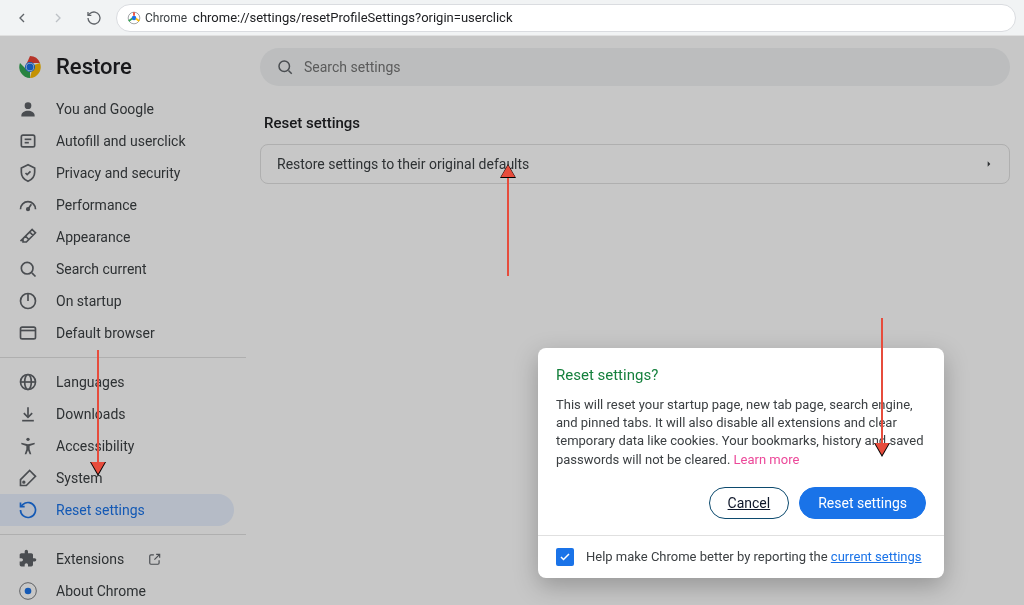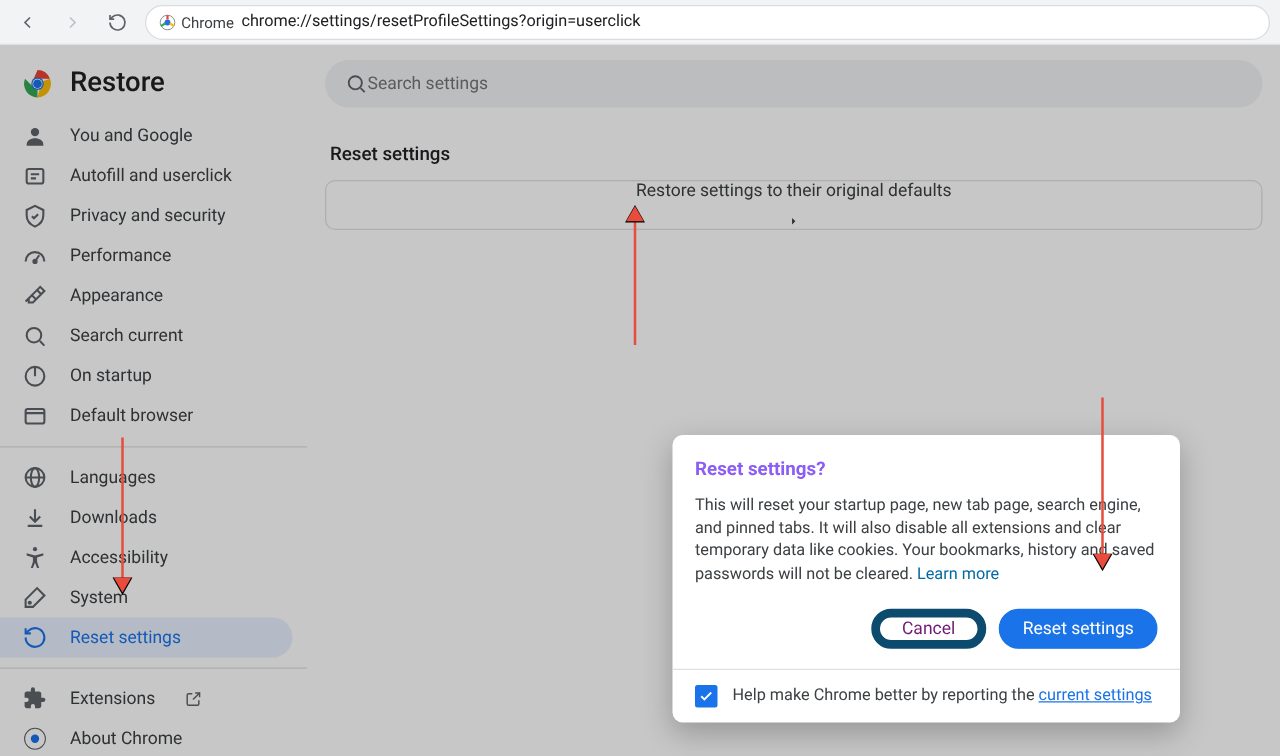--- a/index.html
+++ b/index.html
@@ -17,35 +17,35 @@
 .header-row { display: flex; align-items: center; gap: 14px; padding: 6px 18px 14px 18px; }
 .header-title { font-size: 22px; font-weight: 500; color: #202124; }
 .nav-item { display: flex; align-items: center; gap: 18px; height: 32px; padding: 0 18px; font-size: 14px; color: #3c4043; cursor: pointer; border-radius: 0 16px 16px 0; margin-right: 12px; }
 .nav-item.active { background: #e8f0fe; color: #1a73e8; }
 .nav-item.active .nav-icon { color: #1a73e8; }
 .nav-icon { width: 20px; height: 20px; display: flex; align-items: center; justify-content: center; color: #5f6368; flex-shrink: 0; }
 .nav-divider { height: 1px; background: #e0e0e0; margin: 8px 0; }
 .ext-icon { margin-left: 6px; color: #5f6368; }
 
 .main { flex: 1; background: #fff; padding: 12px 14px; }
-.search-wrap { background: #f1f3f4; border-radius: 22px; height: 38px; display: flex; align-items: center; padding: 0 16px; gap: 0; color: #5f6368; }
+.search-wrap { background: #f1f3f4; border-radius: 22px; height: 38px; display: flex; align-items: center; padding: 0 16px; gap: 10px; color: #5f6368; }
 .search-wrap input { border: none; background: transparent; outline: none; font-size: 14px; flex: 1; color: #202124; }
 .section-title { font-size: 15px; color: #202124; margin: 28px 4px 12px 4px; font-weight: 500; }
-.settings-row { border: 1px solid #e0e0e0; border-radius: 8px; height: 40px; display: flex; align-items: center; justify-content: space-between; padding: 0 16px; font-size: 14px; color: #3c4043; cursor: pointer; flex-direction: column; }
+.settings-row { border: 1px solid #e0e0e0; border-radius: 8px; height: 40px; display: flex; align-items: center; justify-content: space-between; padding: 0 16px; font-size: 14px; color: #3c4043; cursor: pointer; }
 
 .overlay { position: absolute; inset: 36px 0 0 0; background: rgba(0,0,0,0.22); z-index: 5; }
 
 .dialog { position: absolute; left: 538px; top: 348px; width: 406px; background: #fff; border-radius: 8px; box-shadow: 0 8px 24px rgba(0,0,0,0.25); z-index: 10; }
 .dialog-top { padding: 18px 18px 16px 18px; }
-.dialog-title { font-size: 15px; color: #8b5cf6; font-weight: 700; margin-bottom: 12px; }
+.dialog-title { font-size: 15px; color: #15803d; font-weight: 400; margin-bottom: 12px; }
 .dialog-body { font-size: 13px; color: #3c4043; line-height: 1.4; }
-.dialog-body a { color: #0369a1; text-decoration: none; }
+.dialog-body a { color: #ec4899; text-decoration: none; }
 .dialog-actions { display: flex; justify-content: flex-end; gap: 10px; margin-top: 18px; }
 .btn { height: 32px; padding: 0 18px; border-radius: 16px; font-size: 14px; cursor: pointer; display: flex; align-items: center; }
-.btn-outline { background: #fff; border: 7px solid #0c4a6e; color: #701a75; }
+.btn-outline { background: #fff; border: 1px solid #0c4a6e; color: #0f172a; text-decoration: underline; }
 .btn-primary { background: #1a73e8; border: 1px solid #1a73e8; color: #fff; }
 .dialog-footer { border-top: 1px solid #e0e0e0; padding: 12px 18px; display: flex; align-items: center; gap: 12px; font-size: 13px; color: #3c4043; }
 .dialog-footer a { color: #1a73e8; text-decoration: underline; }
 .chk-box { width: 18px; height: 18px; background: #1a73e8; border-radius: 2px; display: flex; align-items: center; justify-content: center; color: #fff; flex-shrink: 0; }
 
 .arrow { position: absolute; z-index: 20; pointer-events: none; }
 .arrow-line { position: absolute; background: #e74c3c; }
 .arrow-head { position: absolute; width: 0; height: 0; }
 
 svg { display: block; }

